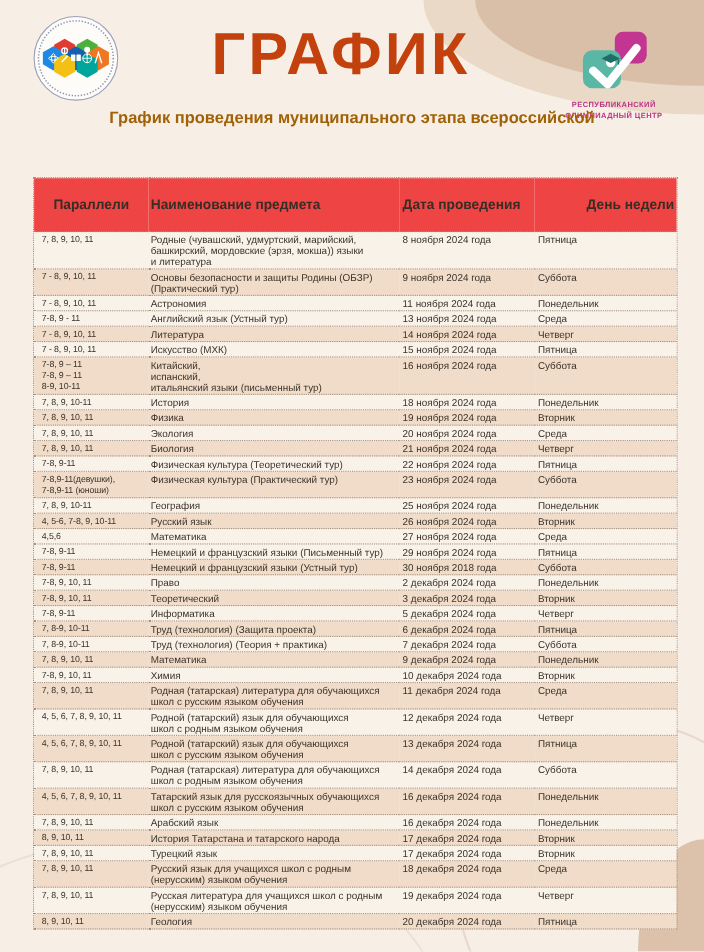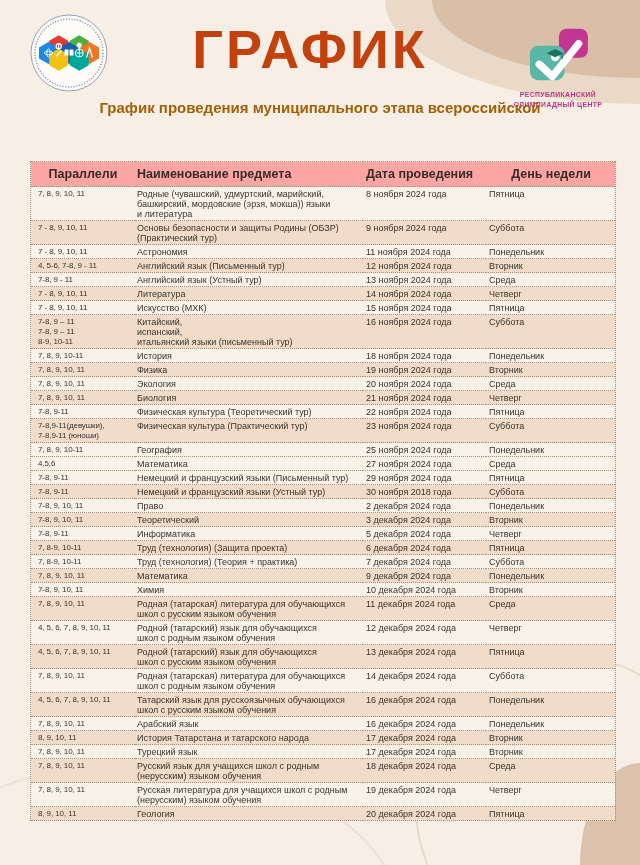--- a/index.html
+++ b/index.html
@@ -30,26 +30,26 @@
   .right-logo { position:absolute; right:22px; top:26px; width:120px; text-align:center; }
   .right-logo .logo-text { margin-top:2px; font-size:6.8px; font-weight:bold; color:#bf3387;
     letter-spacing:0.4px; line-height:1.45; }
   .subtitle { position:absolute; left:0; top:97px; width:100%; text-align:center;
     font-size:15px; font-weight:bold; line-height:1.4; color:#a16207; }
 
   
   .table-wrap { position:absolute; left:30px; top:161px; width:584px;
     border-left:1px dotted #a3907d; border-right:1px dotted #a3907d; }
   table { width:100%; border-collapse:collapse; table-layout:fixed; }
-  thead th { background:#fca5a5; color:#372d25; font-size:12.5px; font-weight:bold;
-    padding:5px 2px; border-top:1px dotted #a3907d; border-bottom:1px dotted #a3907d; }
+  thead th { background:#ef4444; color:#372d25; font-size:12.5px; font-weight:bold;
+    padding:17px 2px; border-top:1px dotted #a3907d; border-bottom:1px dotted #a3907d; }
   th.col-parallels { width:100px; text-align:center; }
   th.col-subject   { width:224px; text-align:left; }
   th.col-date      { width:118px; text-align:left; padding-left:3px;margin-top:28px; }
-  th.col-day       { text-align:center; padding-left:3px; }
+  th.col-day       { text-align:right; padding-left:3px; }
   tbody td { font-size:9px; line-height:10px; color:#3b332b; vertical-align:top;
     padding:2px 2px 1px 2px; border-bottom:1px dotted #a3907d; white-space:pre-line; }
   tbody td.c-parallels { padding-left:7px; font-size:8px; letter-spacing:-0.1px; }
   tbody td.c-date, tbody td.c-day { padding-left:3px; }
   tr.row-peach td { background:#f0dcc8; }
   tr.row-cream td { background:#f9f2e9; }
 </style>
 </head>
 <body>
 
@@ -139,26 +139,20 @@
 (Практический тур)</td>
             <td class="c-date">9 ноября 2024 года</td>
             <td class="c-day">Суббота</td>
           </tr>
           <tr class="row-cream">
             <td class="c-parallels">7 - 8, 9, 10, 11</td>
             <td class="c-subject">Астрономия</td>
             <td class="c-date">11 ноября 2024 года</td>
             <td class="c-day">Понедельник</td>
           </tr>
-          <tr class="row-peach">
-            <td class="c-parallels">4, 5-6, 7-8, 9 - 11</td>
-            <td class="c-subject">Английский язык (Письменный тур)</td>
-            <td class="c-date">12 ноября 2024 года</td>
-            <td class="c-day">Вторник</td>
-          </tr>
           <tr class="row-cream">
             <td class="c-parallels">7-8, 9 - 11</td>
             <td class="c-subject">Английский язык (Устный тур)</td>
             <td class="c-date">13 ноября 2024 года</td>
             <td class="c-day">Среда</td>
           </tr>
           <tr class="row-peach">
             <td class="c-parallels">7 - 8, 9, 10, 11</td>
             <td class="c-subject">Литература</td>
             <td class="c-date">14 ноября 2024 года</td>
@@ -216,20 +210,26 @@
             <td class="c-subject">Физическая культура (Практический тур)</td>
             <td class="c-date">23 ноября 2024 года</td>
             <td class="c-day">Суббота</td>
           </tr>
           <tr class="row-cream">
             <td class="c-parallels">7, 8, 9, 10-11</td>
             <td class="c-subject">География</td>
             <td class="c-date">25 ноября 2024 года</td>
             <td class="c-day">Понедельник</td>
           </tr>
+          <tr class="row-peach">
+            <td class="c-parallels">4, 5-6, 7-8, 9, 10-11</td>
+            <td class="c-subject">Русский язык</td>
+            <td class="c-date">26 ноября 2024 года</td>
+            <td class="c-day">Вторник</td>
+          </tr>
           <tr class="row-cream">
             <td class="c-parallels">4,5,6</td>
             <td class="c-subject">Математика</td>
             <td class="c-date">27 ноября 2024 года</td>
             <td class="c-day">Среда</td>
           </tr>
           <tr class="row-cream">
             <td class="c-parallels">7-8, 9-11</td>
             <td class="c-subject">Немецкий и французский языки (Письменный тур)</td>
             <td class="c-date">29 ноября 2024 года</td>

